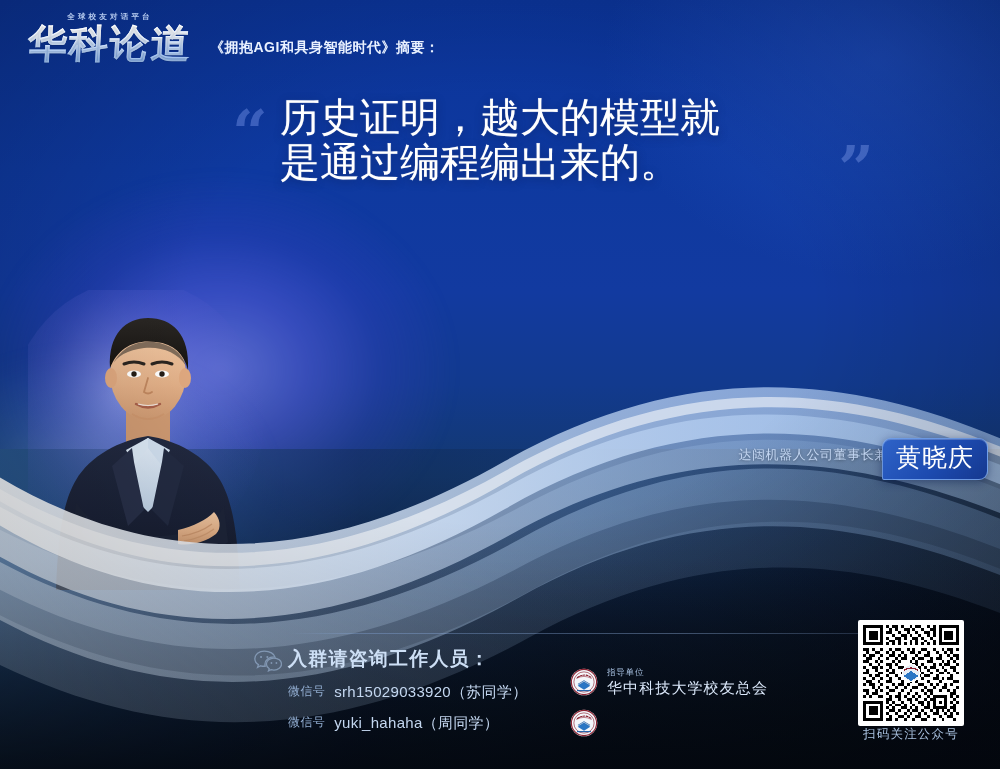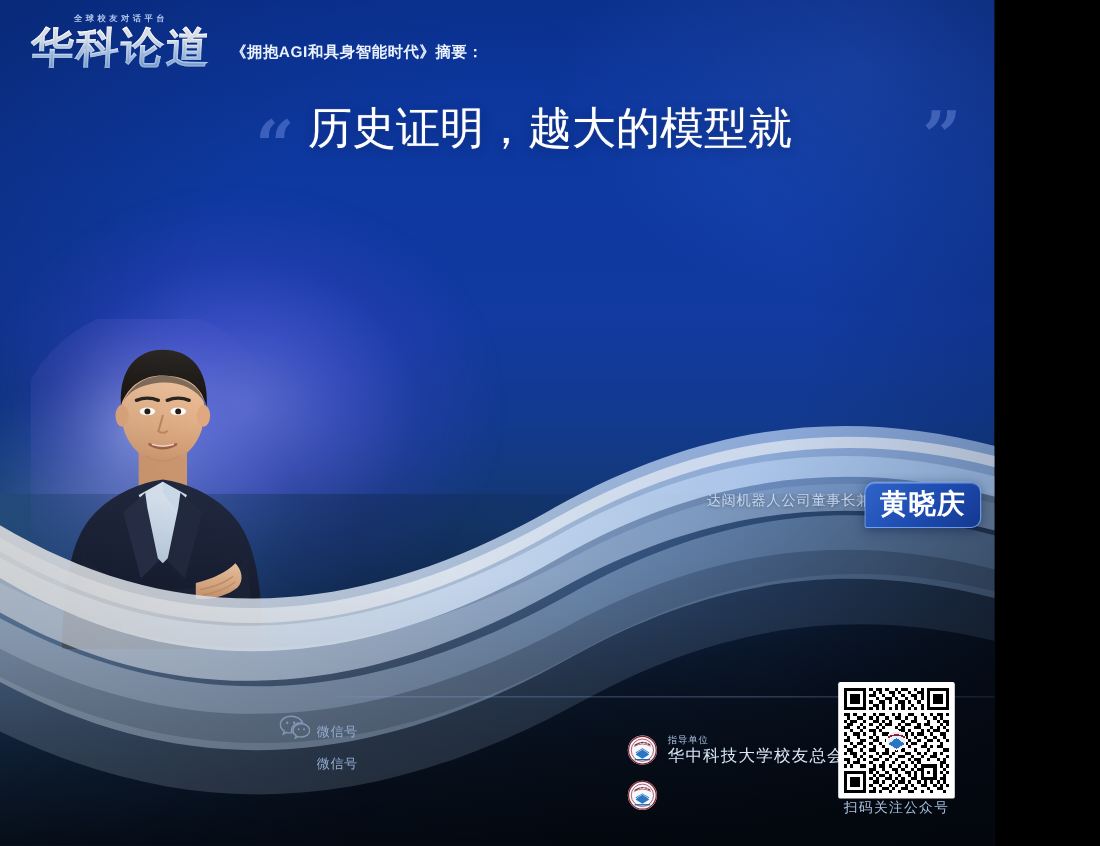--- a/index.html
+++ b/index.html
@@ -3,23 +3,23 @@
 <meta charset="utf-8">
 <title>华科论道</title>
 <style>
   html,body{margin:0;padding:0;background:#000;}
   body{
     font-family:"Liberation Sans","DejaVu Sans",sans-serif;
     -webkit-font-smoothing:antialiased;
   }
   #poster{
     position:relative;
-    width:904px;height:769px;
+    width:1000px;height:769px;
     overflow:hidden;
-    background:#0f172a;
+    background:#7f1d1d;
   }
 
   
   .bg-base{
     position:absolute;inset:0;
     background:
       linear-gradient(to bottom,
         #0b3499 0%,
         #0e39a0 22%,
         #123aa0 38%,
@@ -148,21 +148,21 @@
     text-shadow:0 1px 3px rgba(0,0,0,.35);
   }
   .name-badge{
     position:absolute;right:-70px;top:-8px;
     padding:5px 13px 7px;
     border-radius:9px 9px 9px 2px;
     background:linear-gradient(135deg,#2f63c8 0%,#1d4bb0 55%,#15388f 100%);
     border:1px solid rgba(150,195,255,.65);
     box-shadow:0 2px 10px rgba(0,20,70,.45), inset 0 1px 0 rgba(255,255,255,.22);
     color:#ffffff;
-    font-size:25px;font-weight:700;letter-spacing:1px;
+    font-size:25px;font-weight:400;letter-spacing:1px;
     line-height:1.1;white-space:nowrap;
     font-family:"DejaVu Sans","Liberation Sans",sans-serif;
   }
 
   
   .divider{
     position:absolute;left:288px;top:633px;width:646px;height:1px;
     background:linear-gradient(to right, rgba(150,190,255,0) 0%, rgba(150,190,255,.28) 12%, rgba(170,205,255,.34) 60%, rgba(150,190,255,.12) 100%);
   }
   .footer{
@@ -362,20 +362,21 @@
       <div class="logo-tag">全球校友对话平台</div>
       <div class="logo-main">华科论道</div>
     </div>
     <div class="header-sub">《拥抱AGI和具身智能时代》摘要：</div>
   </div>
 
   <div class="quote-wrap">
     <span class="qmark qmark-open">“</span>
     <div class="quote-lines">
       <div>历史证明，越大的模型就</div>
+      <div>是通过编程编出来的。</div>
     </div>
     <span class="qmark qmark-close">”</span>
   </div>
 
   <div class="attrib">
     <span class="attrib-role">达闼机器人公司董事长兼CEO</span>
     <span class="name-badge">黄晓庆</span>
   </div>
 
   <div class="divider"></div>
@@ -384,27 +385,30 @@
 
     <svg class="wechat-icon" viewBox="0 0 34 26" aria-hidden="true">
       <path d="M12.5 1C6.2 1 1 5.1 1 10.2c0 2.9 1.7 5.5 4.4 7.2l-1.1 3.3 3.8-1.9c1.4.4 2.9.6 4.4.6.4 0 .8 0 1.2-.1-.3-.8-.4-1.6-.4-2.4 0-4.9 4.9-8.8 11-8.8.4 0 .8 0 1.2.1C24.6 4.2 19.2 1 12.5 1z" fill="none" stroke="#9fb8d8" stroke-width="1.6"></path>
       <circle cx="8.6" cy="8.2" r="1.3" fill="#9fb8d8"></circle>
       <circle cx="16.2" cy="8.2" r="1.3" fill="#9fb8d8"></circle>
       <path d="M24.2 9.4c-5.1 0-9.2 3.3-9.2 7.3 0 2.3 1.4 4.3 3.5 5.7l-.9 2.6 3.1-1.5c1.1.3 2.3.5 3.5.5 5.1 0 9.2-3.3 9.2-7.3s-4.1-7.3-9.2-7.3z" fill="none" stroke="#9fb8d8" stroke-width="1.6"></path>
       <circle cx="21.2" cy="15.4" r="1.1" fill="#9fb8d8"></circle>
       <circle cx="27.2" cy="15.4" r="1.1" fill="#9fb8d8"></circle>
     </svg>
 
+    <div class="contact-title">入群请咨询工作人员：</div>
 
     <div class="contact-rows">
       <div class="contact-row">
         <span class="lbl">微信号</span>
+        <span class="val">srh15029033920（苏同学）</span>
       </div>
       <div class="contact-row">
         <span class="lbl">微信号</span>
+        <span class="val">yuki_hahaha（周同学）</span>
       </div>
     </div>
 
     <div class="orgs">
 
       <div class="org">
         <svg class="org-seal" viewBox="0 0 40 40" aria-hidden="true">
           <circle cx="20" cy="20" r="19" fill="#f4f7fb"></circle>
           <circle cx="20" cy="20" r="18" fill="none" stroke="#8b2130" stroke-width="1.6"></circle>
           <circle cx="20" cy="20" r="14.5" fill="none" stroke="#8b2130" stroke-width="0.9"></circle>

